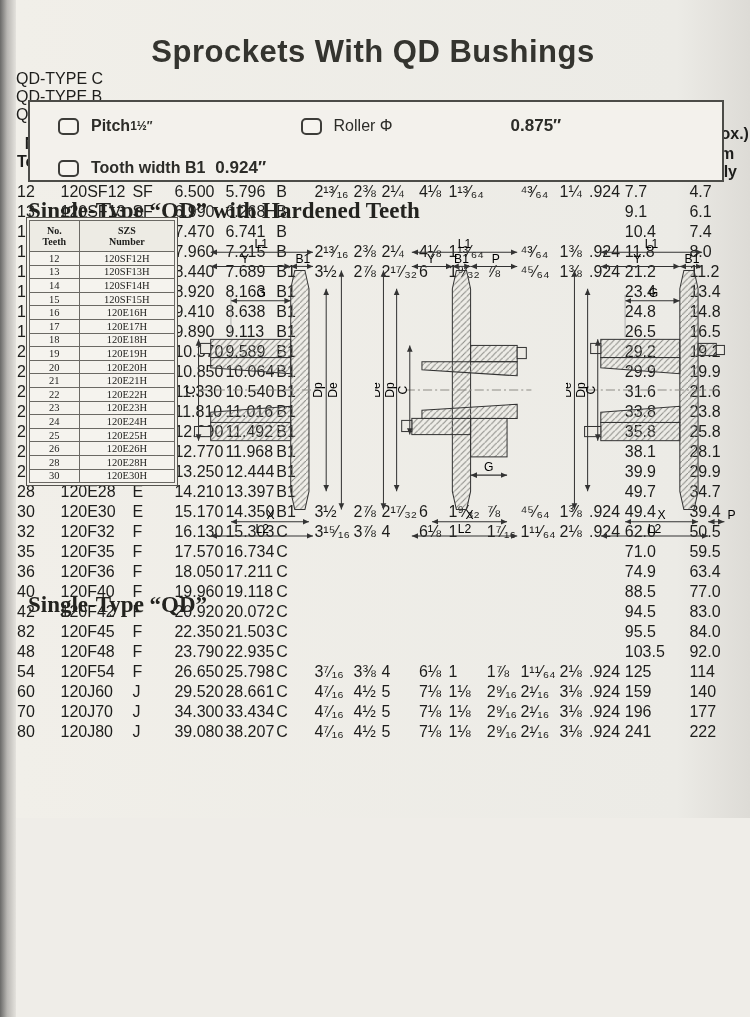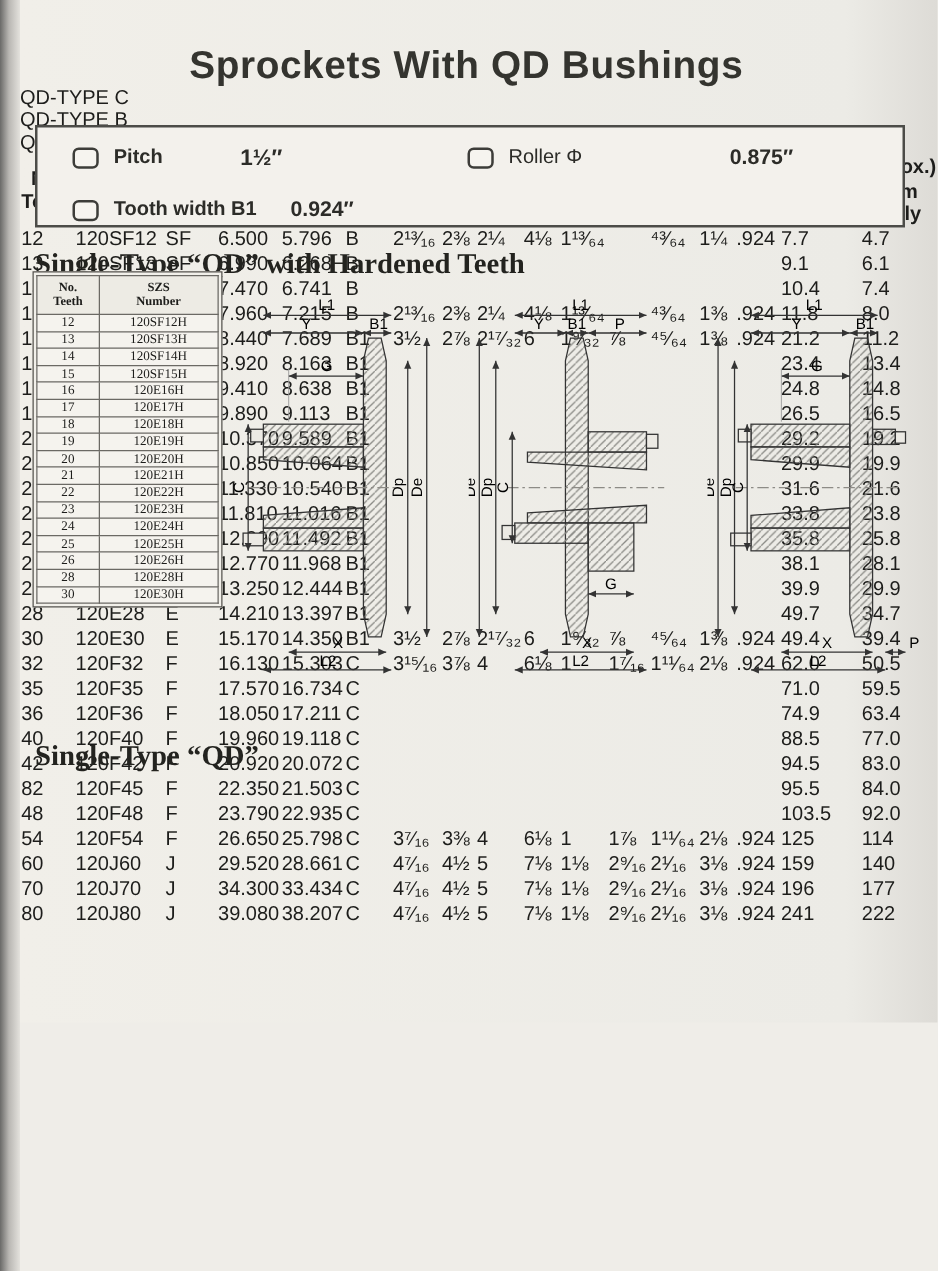--- a/index.html
+++ b/index.html
@@ -27,23 +27,23 @@
     border:2px solid #4c4c48;background:#f3f1ec;
   }
   .specrow{display:flex;align-items:center;height:36px;margin-top:6px;}
   .spec{display:flex;align-items:center;}
   .chk{
     width:17px;height:13px;border:2px solid #3d3d39;border-radius:5px;
     margin-left:28px;margin-right:12px;flex:none;background:#f6f4ef;
   }
   .speclabel{font-size:16px;font-weight:bold;color:#2c2c28;}
   .specval{font-size:17px;font-weight:bold;color:#2c2c28;}
-  .v-pitch{margin-left:62px;font-size:18px;}
+  .v-pitch{font-size:12px;}
   .v-roller{margin-left:118px;}
-  .v-tooth{margin-left:27px;}
+  .v-tooth{margin-left:10px;}
   .spec2{margin-left:120px;}
 
   .h-serif{
     font-family:"Liberation Serif",serif;font-weight:bold;color:#23231f;
   }
   .heading1{position:absolute;left:12px;top:198px;font-size:23px;}
   .heading2{position:absolute;left:12px;top:592px;font-size:23px;}
 
   
   .teeth-table-wrap{position:absolute;left:10px;top:217px;width:146px;border:1px solid #55534e;padding:2px;background:#f2f0ea;}

